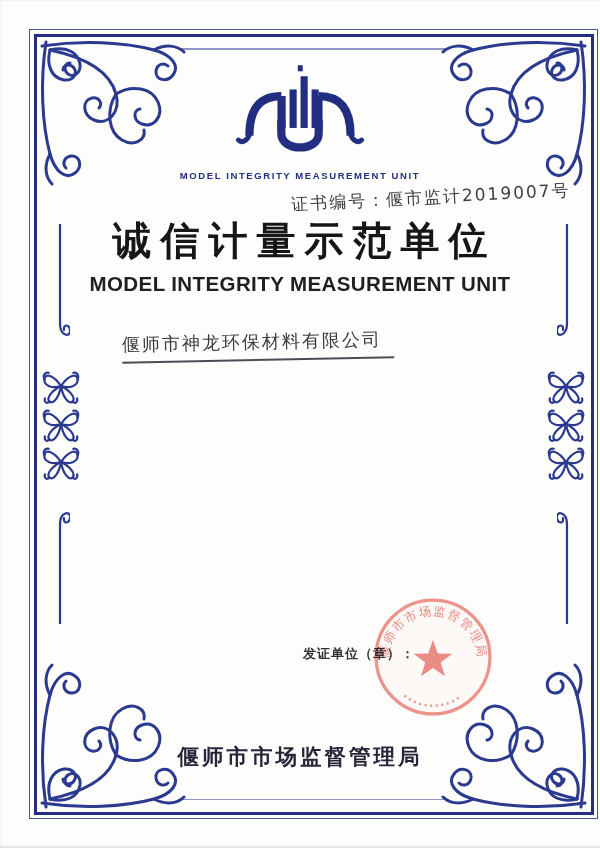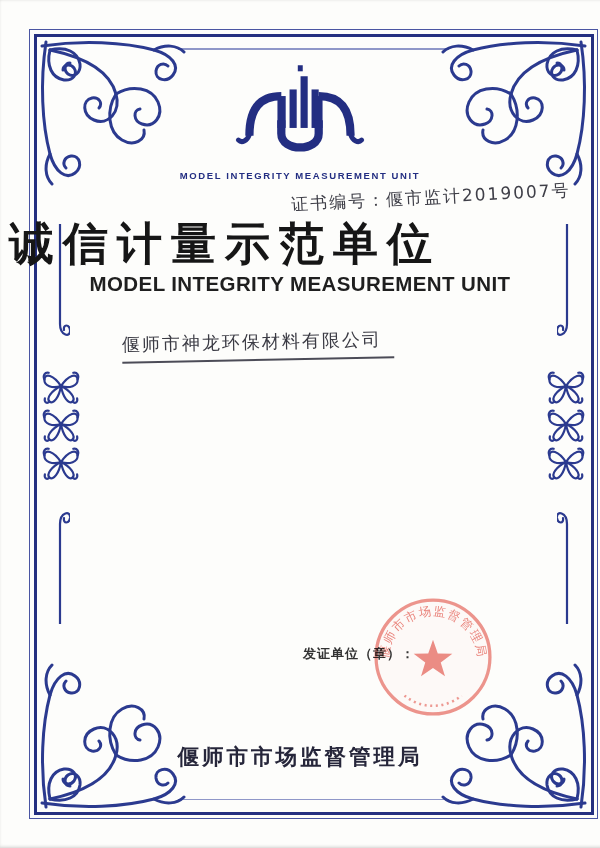--- a/index.html
+++ b/index.html
@@ -43,23 +43,23 @@
   }
   
   .cert-no{
     position:absolute;top:186px;right:56px;
     font-size:17px;color:#3f3f48;letter-spacing:2px;
     transform:rotate(-3deg);
     font-family:"DejaVu Sans", sans-serif;
   }
   
   .title-zh{
-    position:absolute;top:214px;left:0;width:600px;text-align:left;
+    position:absolute;top:214px;left:0;width:600px;text-align:center;
     font-family:"DejaVu Serif", serif;font-weight:bold;
-    font-size:45px;letter-spacing:9px;color:#161616;text-indent:9px;
+    font-size:39px;letter-spacing:9px;color:#161616;text-indent:9px;
   }
   .title-en{
     position:absolute;top:272px;left:0;width:600px;text-align:center;
     font-weight:bold;font-size:20.5px;color:#1f1f1f;letter-spacing:.4px;
   }
   
   .company{
     position:absolute;top:330px;left:122px;width:272px;
     font-size:18px;color:#3b3b44;letter-spacing:2px;
     padding-bottom:5px;border-bottom:2px solid #4c4c57;

